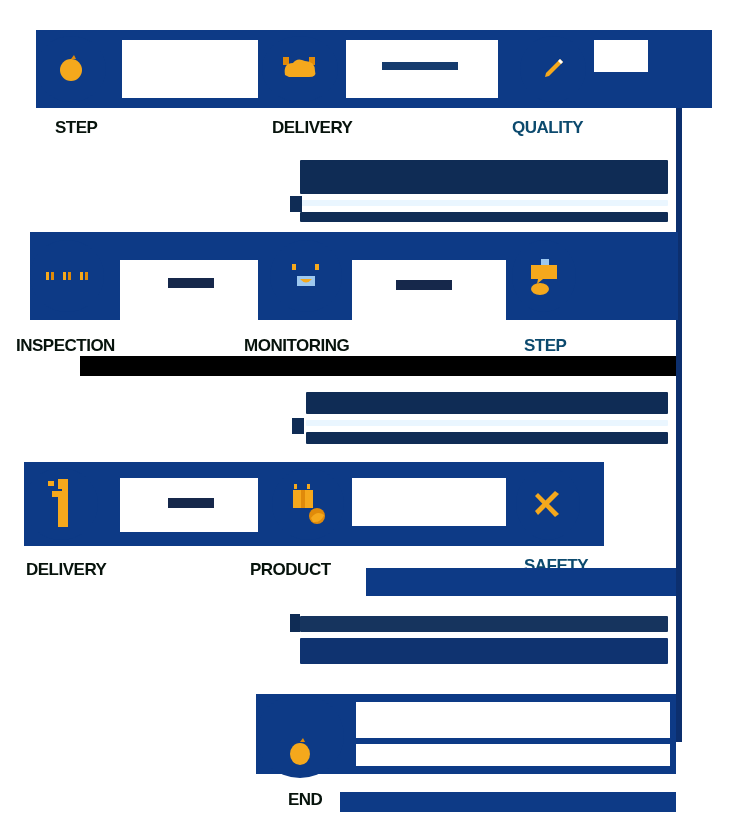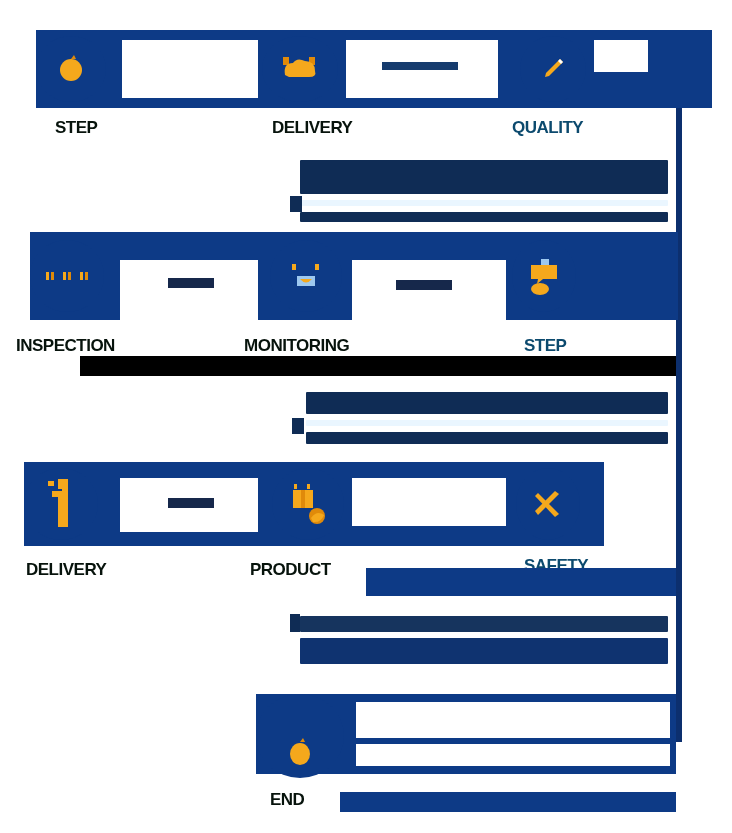--- a/index.html
+++ b/index.html
@@ -225,17 +225,17 @@
   <div class="badge" style="left:256px;top:694px;width:88px;height:84px;">
     <svg class="glyph" width="28" height="32" viewBox="0 0 28 32" style="margin-top:32px;">
       <ellipse cx="14" cy="18" rx="10" ry="11" class="orange"></ellipse>
       <path d="M14 6 L17 2 L19 6 Z" class="orange-d"></path>
     </svg>
   </div>
 
   <div class="field" style="left:356px;top:702px;width:314px;height:36px;"></div>
   <div class="field" style="left:356px;top:744px;width:314px;height:22px;"></div>
 
-  <span class="label" style="left:270px;top:790px;">END</span>
+  <span class="label" style="left:288px;top:790px;">END</span>
 
   <div style="position:absolute;left:340px;top:792px;width:336px;height:20px;background:#0d3a86;"></div>
 
 </div>
 
 </body></html>

